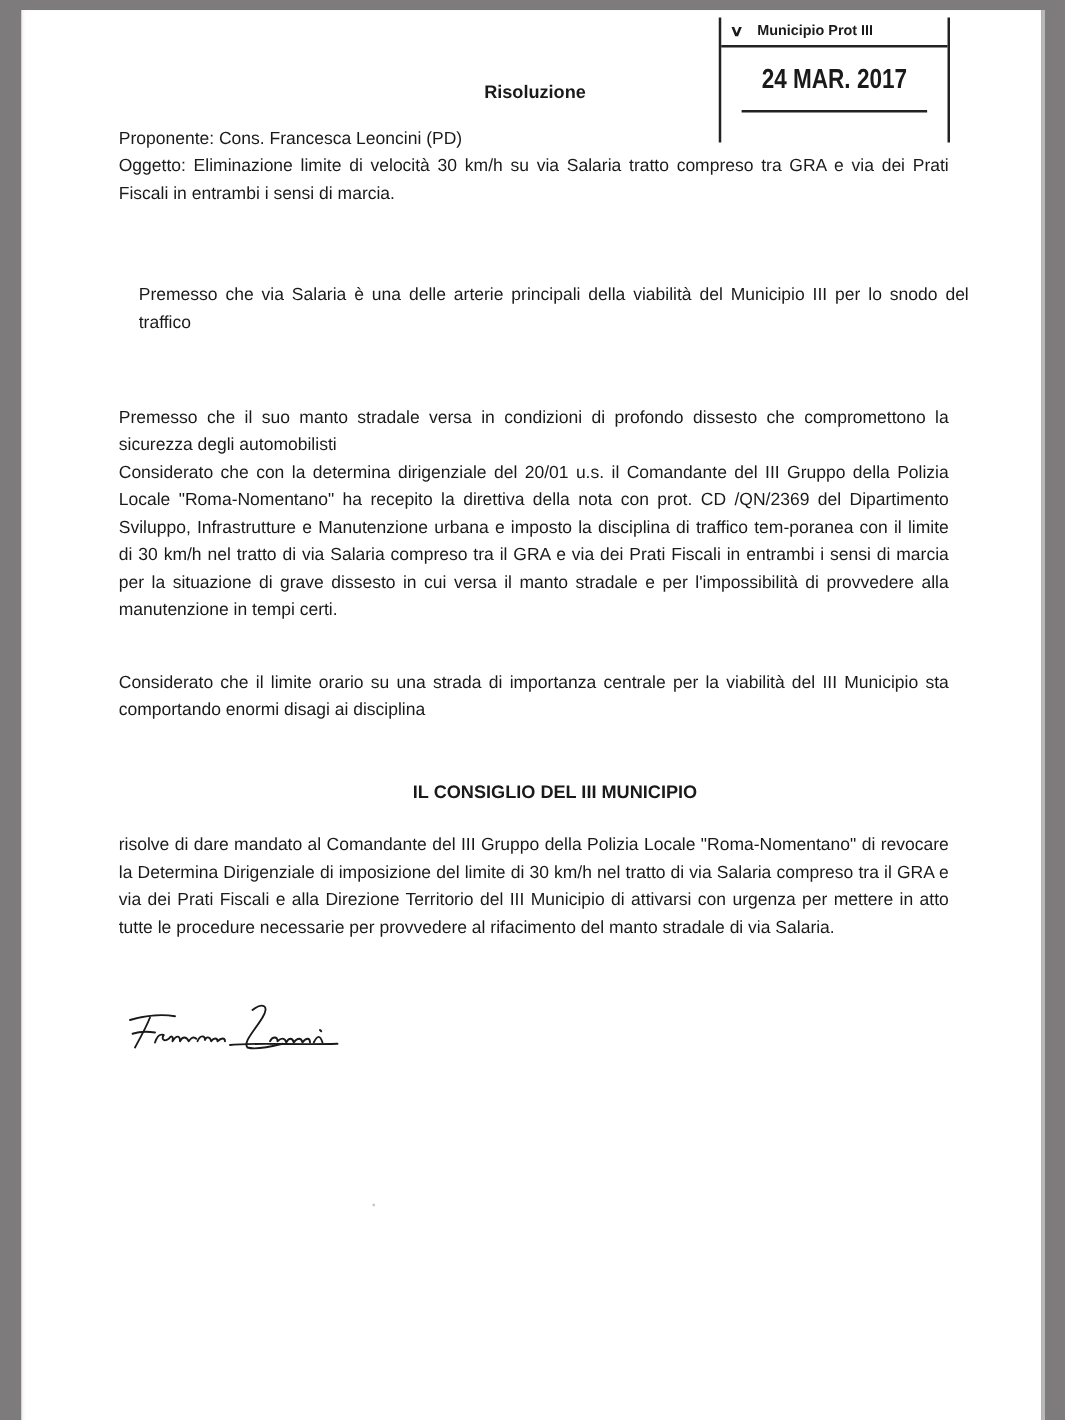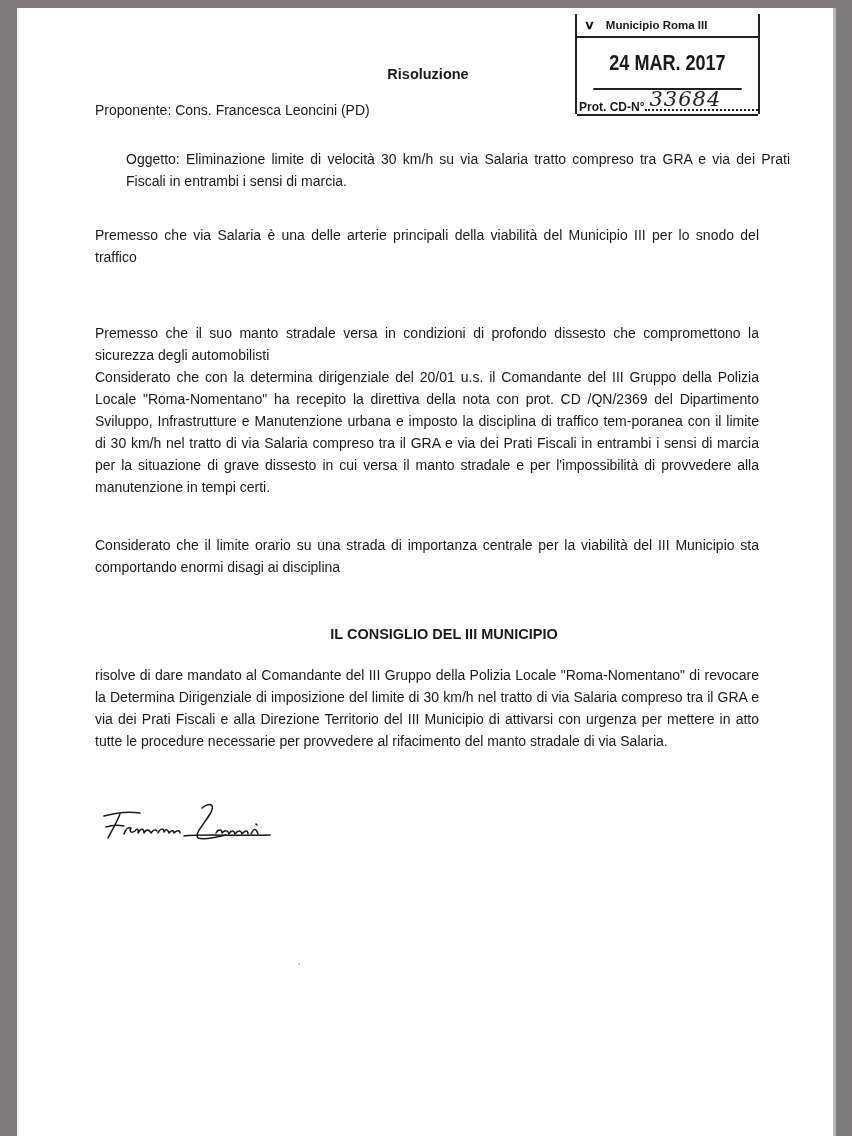--- a/index.html
+++ b/index.html
@@ -84,36 +84,30 @@
   </style>
 </head>
 <body>
 
 <div class="page"></div>
 <div class="page-edge-right"></div>
 
 <div class="stamp">
   <div class="stamp-row1">
     <span class="icon">∨</span>
-    <span>Municipio Roma III</span>
+    <span>Municipio Prot III</span>
   </div>
   <div class="stamp-row2">24 MAR. 2017</div>
-  <div class="stamp-row3">
-    <span>Prot. CD-N°</span>
-    <span class="dots">
-      <span class="hand">33684</span>
-    </span>
-  </div>
 </div>
 
 <div class="title">Risoluzione</div>
 
 <div class="p" style="top:99px;">Proponente: Cons. Francesca Leoncini  (PD)</div>
-<div class="p" style="top:148px;margin-left:31px;">Oggetto: Eliminazione limite di velocità 30 km/h su via Salaria tratto compreso tra GRA e via dei Prati Fiscali in entrambi i sensi di marcia.</div>
-<div class="p" style="top:224px;">Premesso che via Salaria è una delle arterie principali della viabilità del Municipio III per lo snodo del traffico</div>
+<div class="p" style="top:121px;">Oggetto: Eliminazione limite di velocità 30 km/h su via Salaria tratto compreso tra GRA e via dei Prati Fiscali in entrambi i sensi di marcia.</div>
+<div class="p" style="top:224px;margin-left:16px;">Premesso che via Salaria è una delle arterie principali della viabilità del Municipio III per lo snodo del traffico</div>
 <div class="p" style="top:278px;margin-top:44px;">Premesso che il suo manto stradale versa in condizioni di profondo dissesto che compromettono la sicurezza degli automobilisti</div>
 <div class="p" style="top:366px;">Considerato che con la determina dirigenziale del 20/01 u.s. il Comandante del III Gruppo della Polizia Locale "Roma-Nomentano" ha recepito la direttiva della nota con prot. CD /QN/2369 del Dipartimento Sviluppo, Infrastrutture e Manutenzione urbana e imposto la disciplina di traffico tem-poranea con il limite di 30 km/h nel tratto di via Salaria compreso tra il GRA e via dei Prati Fiscali in entrambi i sensi di marcia per la situazione di grave dissesto in cui versa il manto stradale e per l'impossibilità di provvedere alla manutenzione in tempi certi.</div>
 <div class="p" style="top:534px;">Considerato che il limite orario su una strada di importanza centrale per la viabilità del III Municipio sta comportando enormi disagi ai disciplina</div>
 
 <div class="heading2">IL CONSIGLIO DEL III MUNICIPIO</div>
 
 <div class="p" style="top:664px;">risolve di dare mandato al Comandante del III Gruppo della Polizia Locale "Roma-Nomentano" di revocare la Determina Dirigenziale di imposizione del limite di 30 km/h nel tratto di via Salaria compreso tra il GRA e via dei Prati Fiscali e alla Direzione Territorio del III Municipio di attivarsi con urgenza per mettere in atto tutte le procedure necessarie per provvedere al rifacimento del manto stradale di via Salaria.</div>
 
 <svg class="signature" viewBox="0 0 200 50">
   <title>Francesca Leoncini</title>

